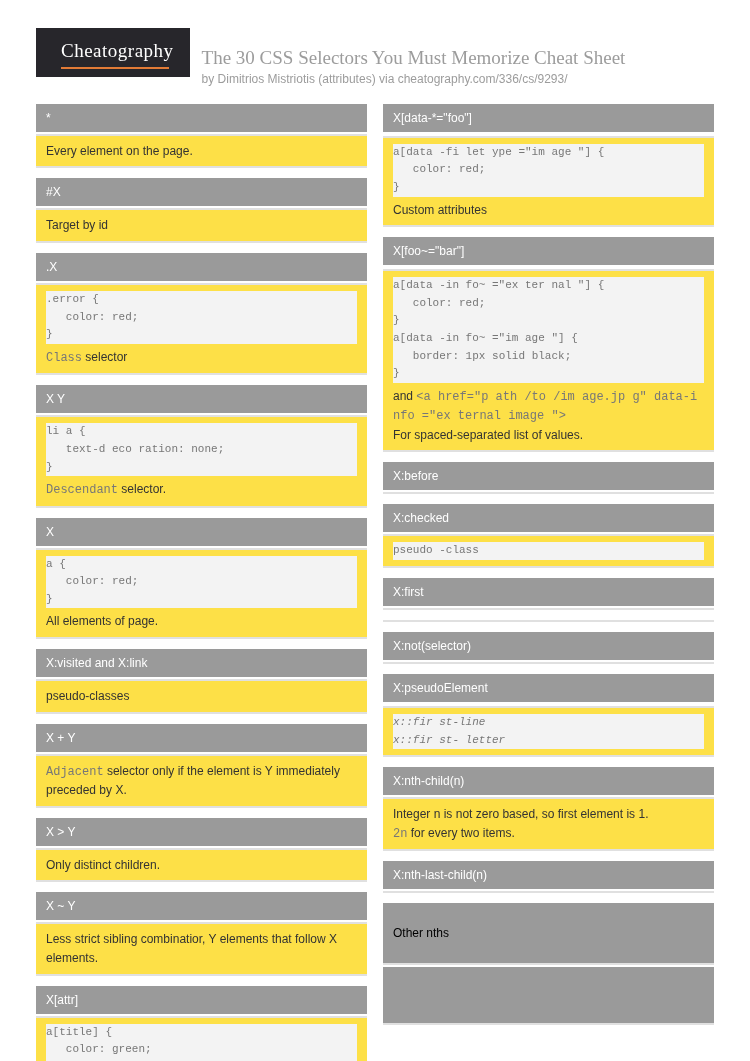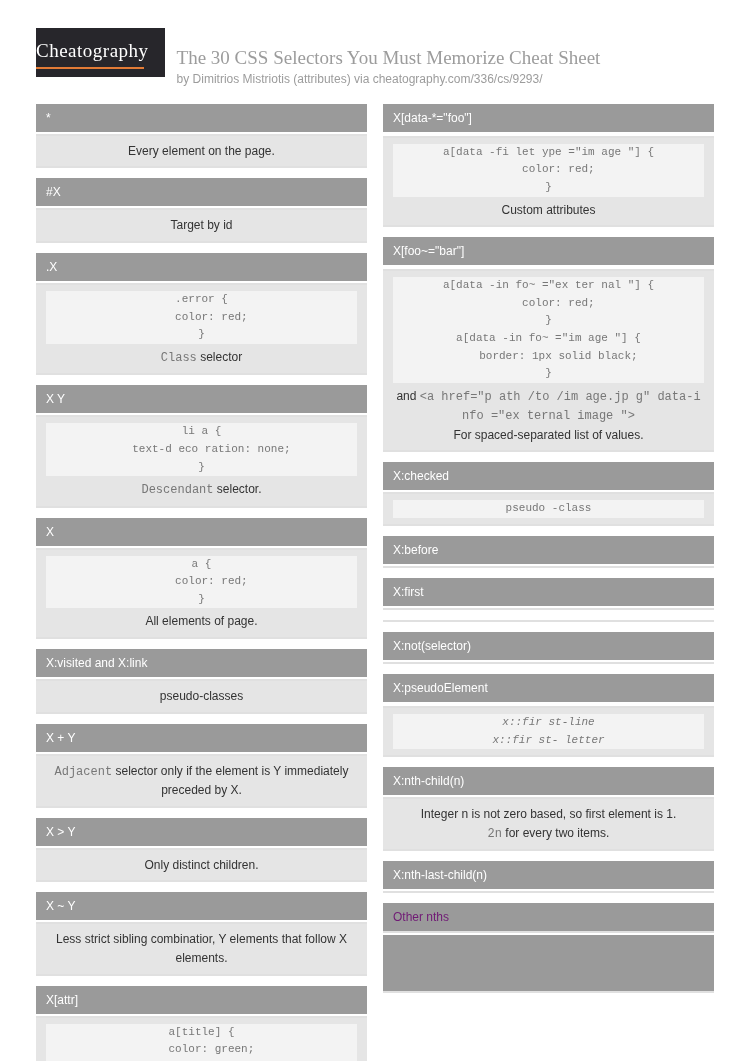--- a/index.html
+++ b/index.html
@@ -17,21 +17,21 @@
     display: flex;
     align-items: flex-start;
     gap: 12px;
     margin-bottom: 18px;
   }
   .logo {
     background: #27262b;
     color: #fff;
     font-family: Georgia, "Times New Roman", serif;
     font-size: 19px;
-    padding: 12px 16px 8px 0;
+    padding: 12px 16px 8px 25px;
     letter-spacing: 0.5px;
     position: relative;
   }
   .logo::after {
     content: "";
     display: block;
     width: 108px;
     height: 2px;
     background: #e27b36;
     margin-top: 5px;
@@ -57,47 +57,46 @@
   .col { flex: 1; min-width: 0; }
   .block { margin-bottom: 10px; }
   .block-title {
     background: #9a9a9a;
     color: #fff;
     font-size: 12px;
     padding: 7px 10px;
     font-weight: 400;
   }
   .block-body {
-    background: #e5e5e5;
+    background: #fde047;
     border-top: 2px solid #e0e0e0;
     border-bottom: 2px solid #e0e0e0;
     padding: 6px 10px;
     font-size: 12px;
     line-height: 1.55;
     color: #333;
     margin-top: 2px;
-    text-align: center;
   }
   pre.code {
     font-family: "Courier New", Courier, monospace;
     font-size: 11px;
     color: #777;
     background: #f3f3f3;
     margin: 0 0 4px 0;
     white-space: pre-wrap;
     word-break: break-word;
     line-height: 1.6;
   }
   .desc { color:#333; }
   .mono { font-family: "Courier New", Courier, monospace; color: #777; }
   .sub-title {
     background: #9a9a9a;
-    color: #701a75;
-    font-size: 12px;
-    padding: 7px 10px;
+    color: #000000;
+    font-size: 12px;
+    padding: 23px 10px;
     margin-top: 2px;
     margin-bottom: 10px;
     border-bottom: 2px solid #e0e0e0;
   }
   .tall-box {
     background: #9a9a9a;
     border-bottom: 2px solid #e0e0e0;
     height: 58px;
     margin-top: 2px;
   }
@@ -212,28 +211,28 @@
    color: red;
 }
 a[data -in fo~ ="im age "] {
    border: 1px solid black;
 }</pre>
             <div class="desc"><span>and </span><span class="mono">&lt;a href="p ath /to /im age.jp g" data-i nfo ="ex ternal image "&gt;</span></div>
             <div class="desc">For spaced-separated list of values.</div>
           </div>
         </div>
         <div class="block">
+          <div class="block-title">X:before</div>
+          <div class="block-body" style="padding: 0px; height: 0px; border-top: none;"></div>
+        </div>
+        <div class="block">
           <div class="block-title">X:checked</div>
           <div class="block-body">
             <pre class="code" style="margin-bottom: 0px;">pseudo -class</pre>
           </div>
-        </div>
-        <div class="block">
-          <div class="block-title">X:before</div>
-          <div class="block-body" style="padding: 0px; height: 0px; border-top: none;"></div>
         </div>
         <div class="block">
           <div class="block-title">X:first</div>
           <div class="block-body" style="padding: 0px; height: 0px; border-top: none;"></div>
         </div>
         <div class="block">
           <div class="block-body" style="padding: 0px; height: 0px; border-top: none;"></div>
         </div>
         <div class="block">
           <div class="block-title">X:not(selector)</div>

